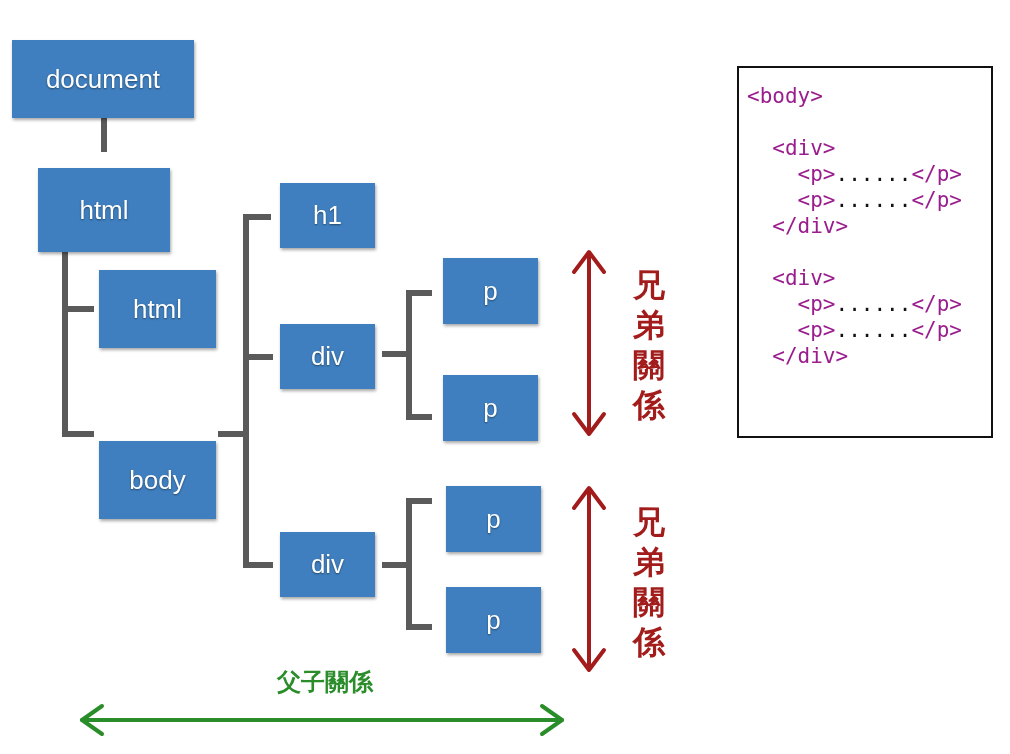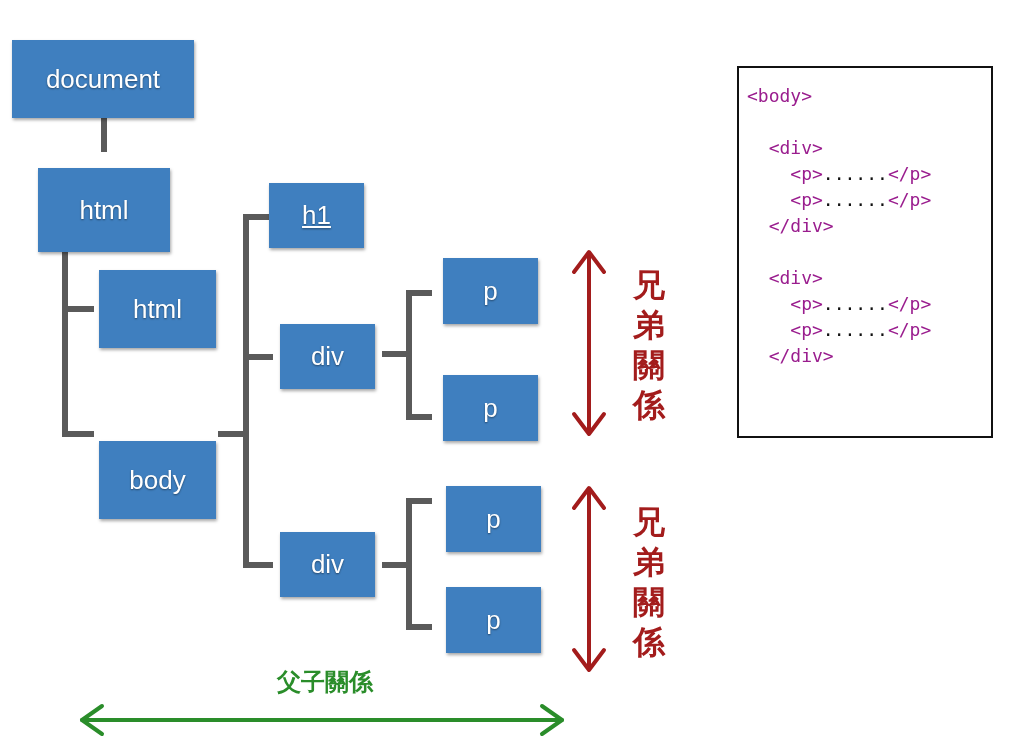--- a/index.html
+++ b/index.html
@@ -16,21 +16,21 @@
       font-size: 26px;
       box-shadow: 1px 2px 3px rgba(0,0,0,0.35);
       text-shadow: 0 1px 2px rgba(0,0,0,0.45);
       box-sizing: border-box;
     }
     #connectors { position: absolute; left: 0; top: 0; }
     .code-box {
       position: absolute; left: 737px; top: 66px; width: 256px; height: 372px;
       border: 2px solid #111; box-sizing: border-box; background: #fff;
       font-family: "DejaVu Sans Mono", "Liberation Mono", monospace;
-      font-size: 18px; line-height: 26px; padding: 15px 0 0 8px;
+      font-size: 21px; line-height: 26px; padding: 15px 0 0 8px;
     }
     .code-line { white-space: pre; height: 26px; }
     .tag { color: #9a1d8e; }
     .txt { color: #111; }
     .sibling-label {
       position: absolute; color: #a31c1c; font-size: 32px; font-weight: bold;
       width: 40px; line-height: 40px; text-align: center;
       font-family: "DejaVu Sans", sans-serif;
     }
     .parent-label {
@@ -82,21 +82,21 @@
     <line x1="82" y1="720" x2="562" y2="720" stroke-width="4"></line>
     <polyline points="102,706 82,720 102,734" stroke-width="4"></polyline>
     <polyline points="542,706 562,720 542,734" stroke-width="4"></polyline>
   </g>
 </svg>
 
 <div class="node" style="left:12px;top:40px;width:182px;height:78px;">document</div>
 <div class="node" style="left:38px;top:152px;width:132px;height:84px;margin-top:16px;">html</div>
 <div class="node" style="left:99px;top:270px;width:117px;height:78px;">html</div>
 <div class="node" style="left:99px;top:393px;width:117px;height:78px;margin-top:48px;">body</div>
-<div class="node" style="left:269px;top:183px;width:95px;height:65px;text-decoration:underline;">h1</div>
+<div class="node" style="left:280px;top:183px;width:95px;height:65px;">h1</div>
 <div class="node" style="left:280px;top:324px;width:95px;height:65px;">div</div>
 <div class="node" style="left:443px;top:258px;width:95px;height:66px;">p</div>
 <div class="node" style="left:443px;top:375px;width:95px;height:66px;">p</div>
 <div class="node" style="left:280px;top:532px;width:95px;height:65px;">div</div>
 <div class="node" style="left:446px;top:486px;width:95px;height:66px;">p</div>
 <div class="node" style="left:446px;top:587px;width:95px;height:66px;">p</div>
 
 <div class="sibling-label" style="left:629px;top:265px;">
     <div>兄</div>
     <div>弟</div>

